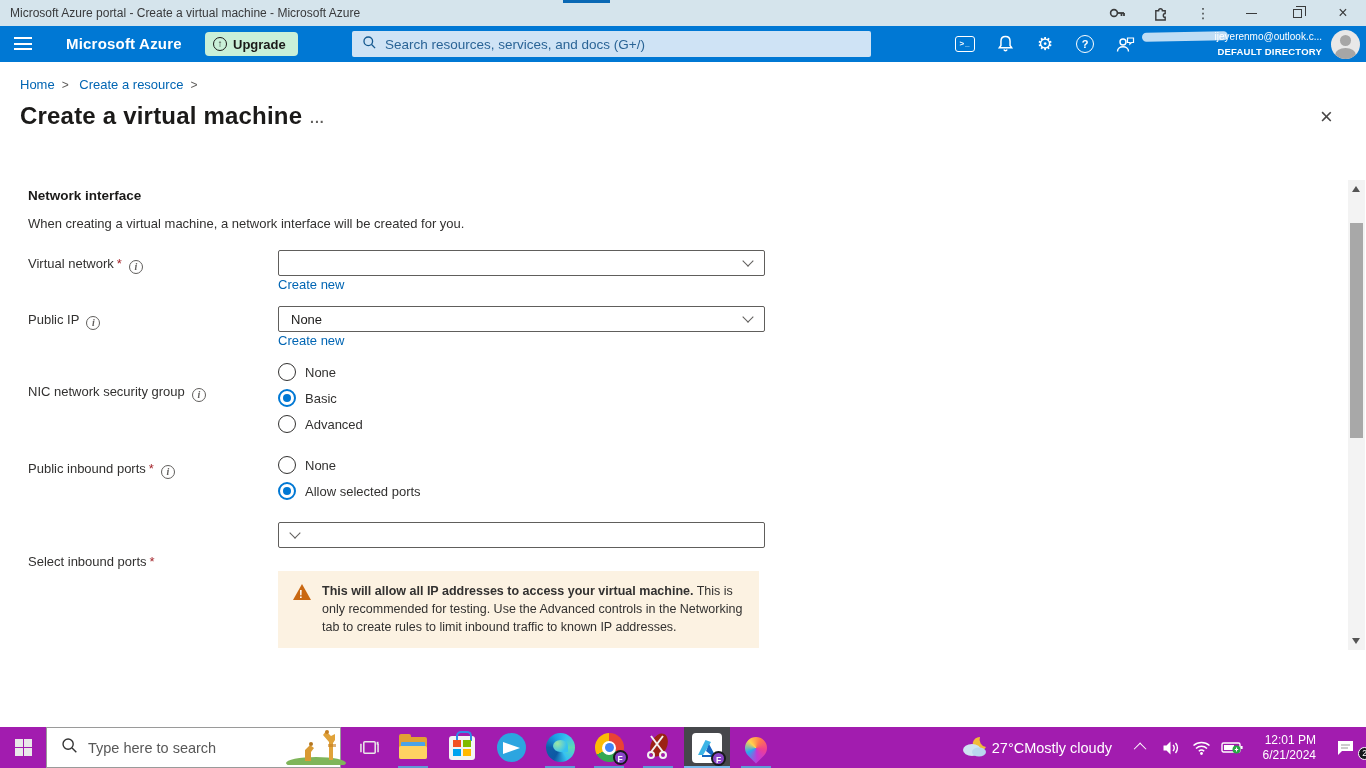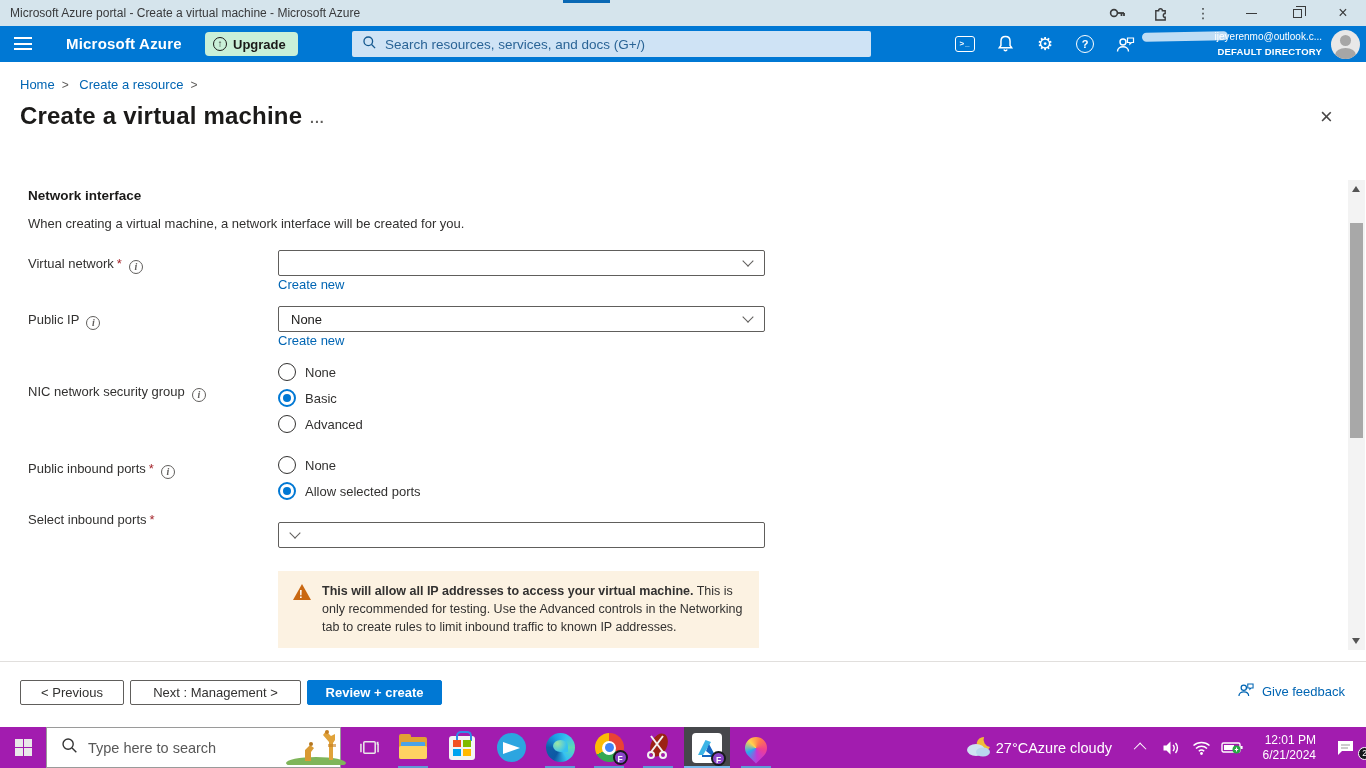--- a/index.html
+++ b/index.html
@@ -274,54 +274,39 @@
   </div>
   <div class="radio-row" style="top:394px">
     <span class="rb"></span>
       <span>None</span>
   </div>
   <div class="radio-row" style="top:420px">
     <span class="rb sel"></span>
       <span>Allow selected ports</span>
   </div>
 
-  <div class="flabel" style="top:450px">
+  <div class="flabel" style="top:492px">
     <span>Select inbound ports</span><span class="req">*</span>
   </div>
   <div class="select" style="top:460px">
     <span class="chev"></span>
   </div>
 
   <div class="warnbox">
     <div class="warn-tri"></div>
     <span class="warn-b">This will allow all IP addresses to access your virtual machine.</span>
     <span>This is only recommended for testing.  Use the Advanced controls in the Networking tab to create rules to limit inbound traffic to known IP addresses.</span>
   </div>
 
   <div class="sb-track">
     <div class="sb-arrow sb-up"></div>
     <div class="sb-thumb"></div>
     <div class="sb-arrow sb-down"></div>
   </div>
 
-  <div class="pfoot">
-    <button class="btn" style="left:20px;width:104px">&lt; Previous</button>
-    <button class="btn" style="left:130px;width:171px">Next : Management &gt;</button>
-    <button class="btn btn-prim" style="left:307px;width:135px">Review + create</button>
-    <div class="feedback">
-      <span>
-        <svg width="18" height="15" viewBox="0 0 19 17">
-            <circle cx="7" cy="6.5" r="3" fill="none" stroke="#0065b3" stroke-width="1.4"></circle>
-            <path d="M1.5 15.8c0-3 2.5-4.7 5.5-4.7s5.5 1.7 5.5 4.7" fill="none" stroke="#0065b3" stroke-width="1.4"></path>
-            <path d="M11.5 2.2h6v4.5h-2l-1.6 1.6V6.7h-2.4z" fill="none" stroke="#0065b3" stroke-width="1.2"></path>
-          </svg>
-      </span>
-      <span>Give feedback</span>
-    </div>
-  </div>
 </div>
 
 <div class="taskbar">
   <div class="startbtn">
     <div class="winlogo">
         <i></i>
         <i></i>
         <i></i>
         <i></i>
       </div>
@@ -413,21 +398,21 @@
   <div class="tray">
     <div style="display:flex;align-items:center;gap:0;margin-right:14px">
       <span>
         <svg width="32" height="24" viewBox="0 0 32 24">
           <path d="M20 3a7 7 0 1 0 6 10 7.5 7.5 0 0 1-6-10z" fill="#f2bb39"></path>
           <ellipse cx="12" cy="16" rx="9" ry="6" fill="#cfe3f2"></ellipse>
           <ellipse cx="19" cy="18" rx="7" ry="4.6" fill="#b9d7ee"></ellipse>
         </svg>
       </span>
       <span class="wtxt">27°C</span>
-      <span class="wtxt">Azure cloudy</span>
+      <span class="wtxt">Mostly cloudy</span>
     </div>
     <div style="width:30px;display:flex;justify-content:center">
         <span class="chev-up"></span>
       </div>
     <div style="width:30px;display:flex;justify-content:center">
       <svg width="18" height="16" viewBox="0 0 18 16">
           <path d="M1.5 5.5h3l4-4v13l-4-4h-3z" fill="#fff"></path>
           <path d="M11 5a4.2 4.2 0 0 1 0 6M13.5 3a7.5 7.5 0 0 1 0 10" fill="none" stroke="#fff" stroke-width="1.4"></path>
         </svg>
     </div>

